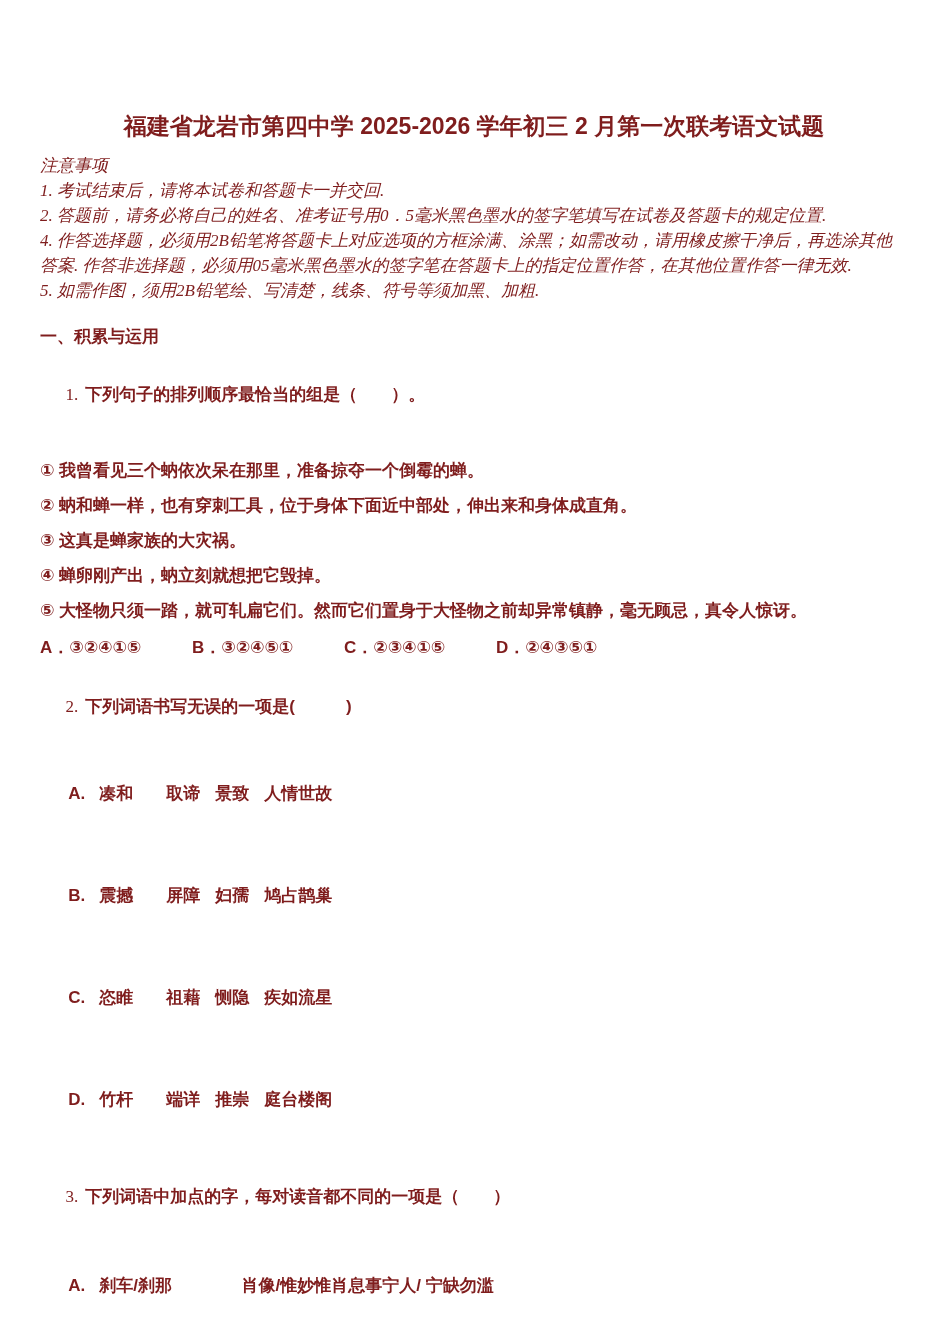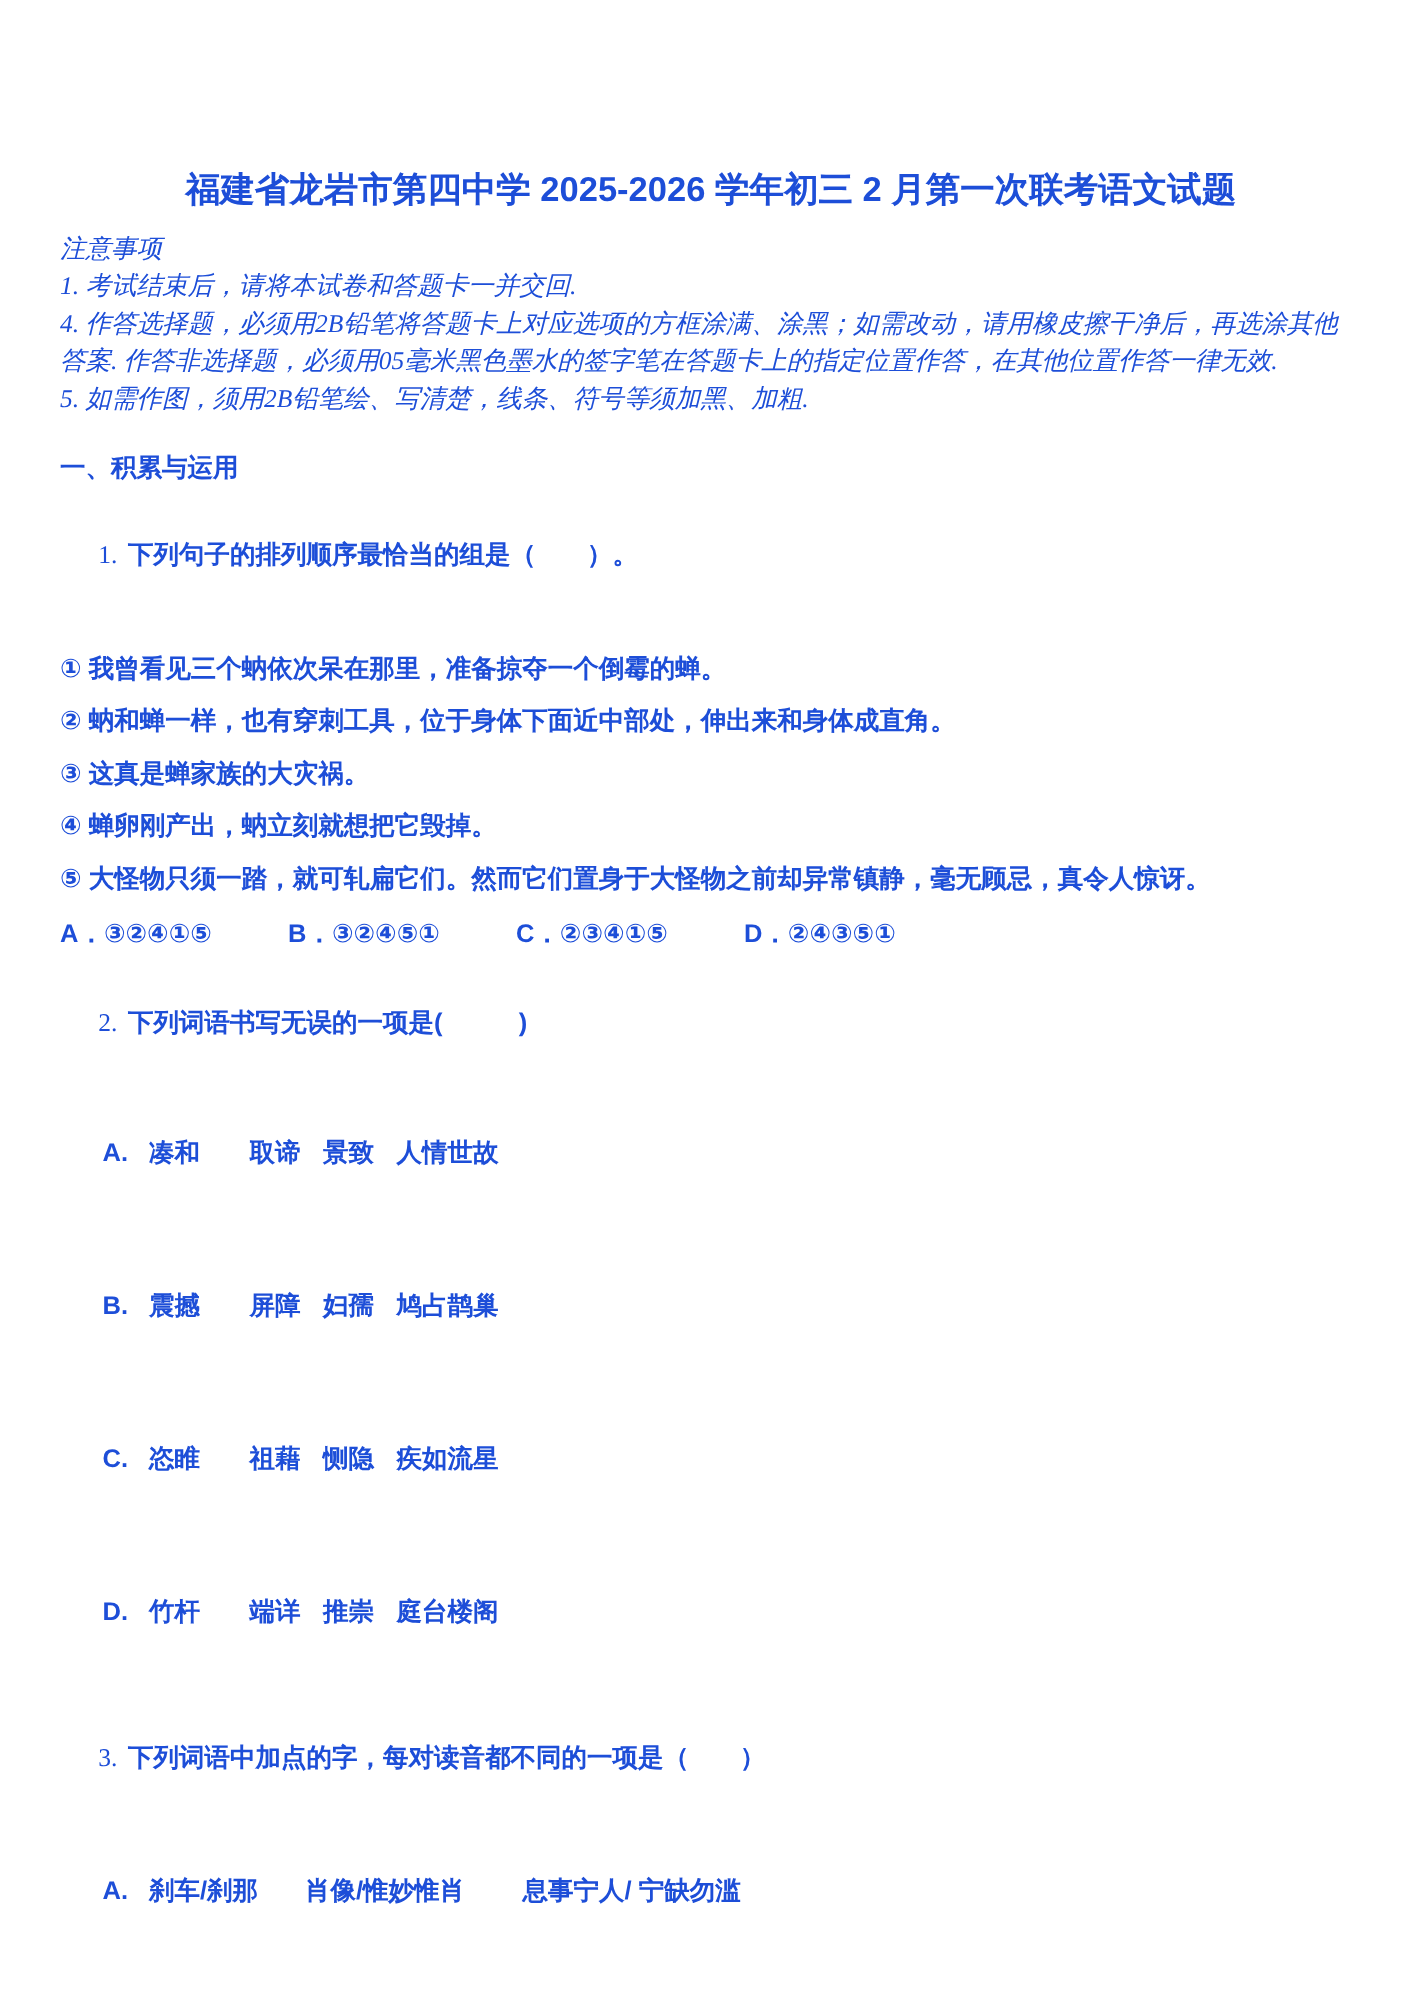--- a/index.html
+++ b/index.html
@@ -2,21 +2,21 @@
 <html><head>
 <meta charset="utf-8">
 <style>
   html,body { margin:0; padding:0; background:#ffffff; }
   .page {
     position:relative;
     width:950px; height:1344px;
     box-sizing:border-box;
     margin:0 auto;
     background:#ffffff;
-    color:#1d4ed8;
+    color:#7f1d1d;
     padding:112px 42px 0 40px;
     overflow:hidden;
     font-size:17px;
   }
   .hei  { font-family:"Liberation Sans","DejaVu Sans",sans-serif; font-weight:700; }
   .song { font-family:"Liberation Serif","DejaVu Serif",serif; font-weight:400;font-style:italic; }
 
   .title {
     font-family:"Liberation Sans","DejaVu Sans",sans-serif;
     font-weight:700;
@@ -49,32 +49,33 @@
   .optline .optlabel { display:inline-block; width:31px; }
   .q2 .w  { display:inline-block; }
   .q2 .w0 { width:67px; }
   .q2 .w1 { width:49px; }
   .q2 .w2 { width:49px; }
 
   .q3-stem { margin-top:10px; }
   .q3 .optline { line-height:35px; }
   .q3 .c  { display:inline-block; }
   .q3 .c0 { width:104px; }
-  .q3 .c1 { width:145px; }
+  .q3 .c1 { width:145px;text-align:right; }
 </style>
 </head>
 <body>
 
 <div class="page">
 
   <h1 class="title">福建省龙岩市第四中学 2025-2026 学年初三 2 月第一次联考语文试题</h1>
 
   <div class="notice song">
     <div class="notice-heading">注意事项</div>
     <div class="notice-item">1. 考试结束后，请将本试卷和答题卡一并交回.</div>
+    <div class="notice-item">2. 答题前，请务必将自己的姓名、准考证号用0．5毫米黑色墨水的签字笔填写在试卷及答题卡的规定位置.</div>
     <div class="notice-item">4. 作答选择题，必须用2B铅笔将答题卡上对应选项的方框涂满、涂黑；如需改动，请用橡皮擦干净后，再选涂其他答案. 作答非选择题，必须用05毫米黑色墨水的签字笔在答题卡上的指定位置作答，在其他位置作答一律无效.</div>
     <div class="notice-item">5. 如需作图，须用2B铅笔绘、写清楚，线条、符号等须加黑、加粗.</div>
   </div>
 
   <div class="section-heading hei">一、积累与运用</div>
 
   <div class="question">
     <div class="stem-row q1-stem">
       <span class="qnum">1.</span><span class="hei">下列句子的排列顺序最恰当的组是（　　）。</span>
     </div>

